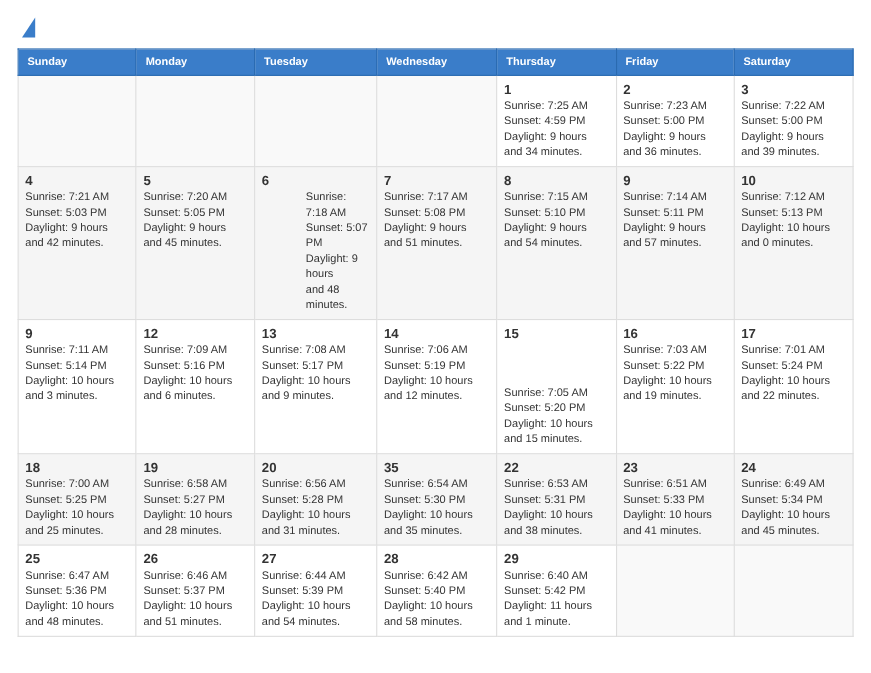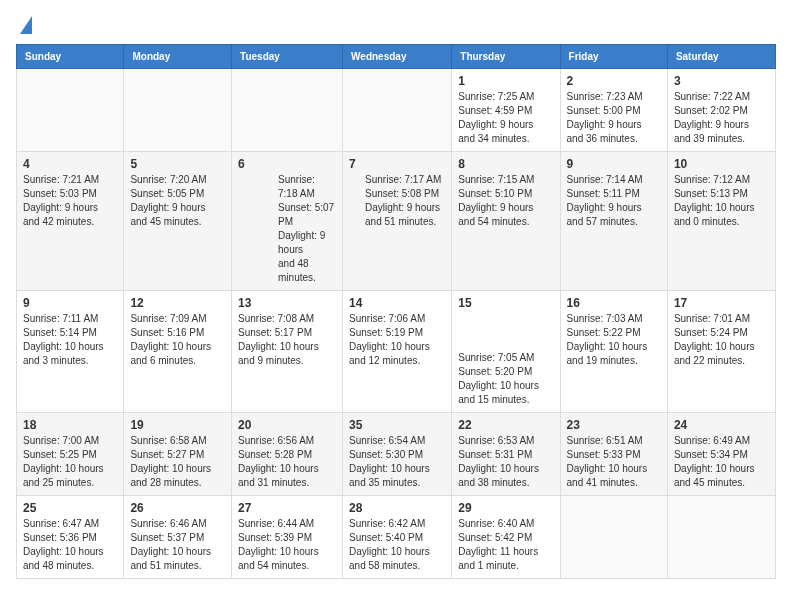--- a/index.html
+++ b/index.html
@@ -137,21 +137,21 @@
         <td>
           <span class="day-number">2</span>
           <div class="day-info" style="white-space: pre-line;">Sunrise: 7:23 AM
 Sunset: 5:00 PM
 Daylight: 9 hours
 and 36 minutes.</div>
         </td>
         <td>
           <span class="day-number">3</span>
           <div class="day-info" style="white-space: pre-line;">Sunrise: 7:22 AM
-Sunset: 2:02 PM
+Sunset: 5:00 PM
 Daylight: 9 hours
 and 39 minutes.</div>
         </td>
       </tr>
       <tr>
         <td>
           <span class="day-number">4</span>
           <div class="day-info" style="white-space: pre-line;">Sunrise: 7:21 AM
 Sunset: 5:03 PM
 Daylight: 9 hours
@@ -166,21 +166,21 @@
         </td>
         <td>
           <span class="day-number">6</span>
           <div class="day-info" style="white-space: pre-line; margin-left: 40px;">Sunrise: 7:18 AM
 Sunset: 5:07 PM
 Daylight: 9 hours
 and 48 minutes.</div>
         </td>
         <td>
           <span class="day-number">7</span>
-          <div class="day-info" style="white-space: pre-line; margin-left: 16px;">Sunrise: 7:17 AM
+          <div class="day-info" style="white-space: pre-line;">Sunrise: 7:17 AM
 Sunset: 5:08 PM
 Daylight: 9 hours
 and 51 minutes.</div>
         </td>
         <td>
           <span class="day-number">8</span>
           <div class="day-info" style="white-space: pre-line;">Sunrise: 7:15 AM
 Sunset: 5:10 PM
 Daylight: 9 hours
 and 54 minutes.</div>

